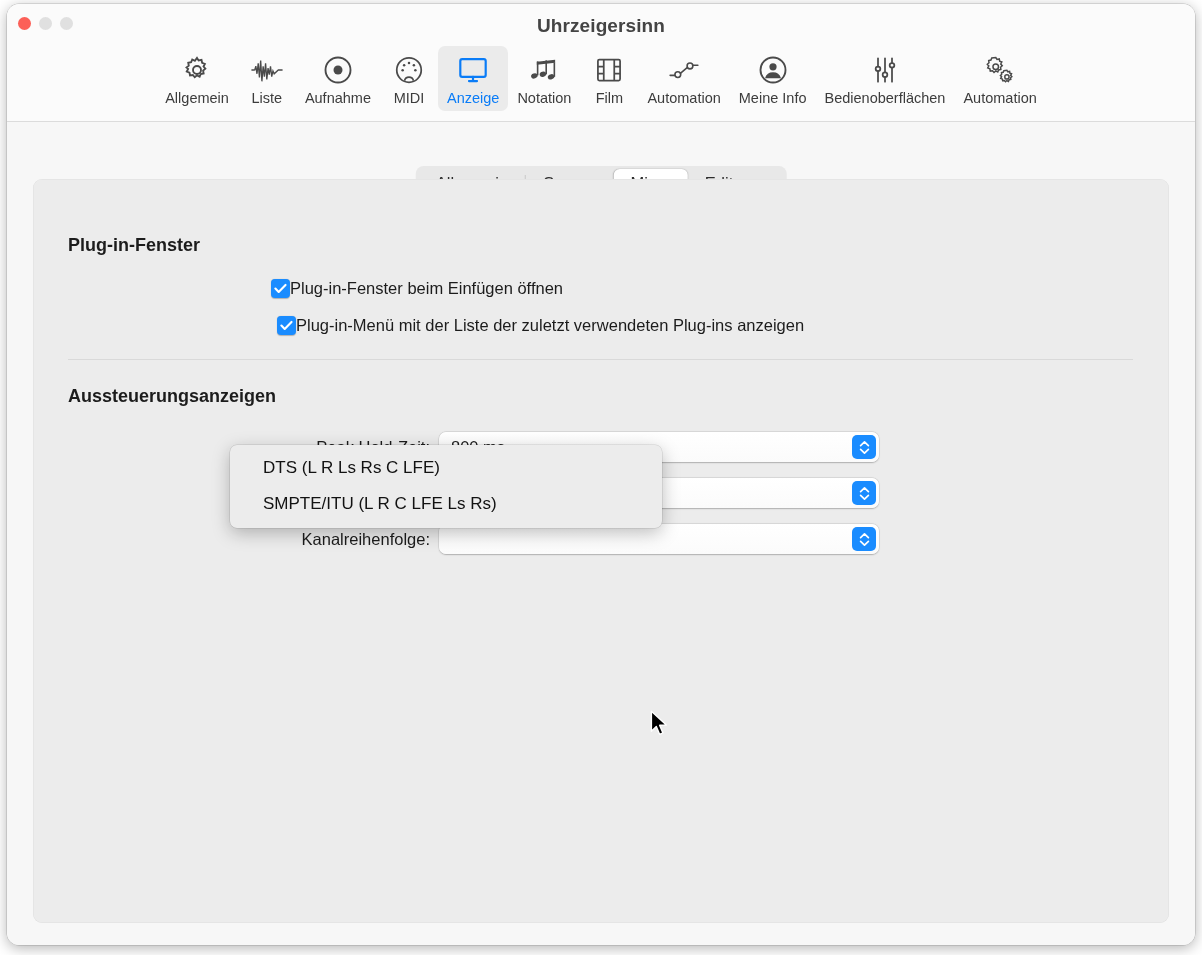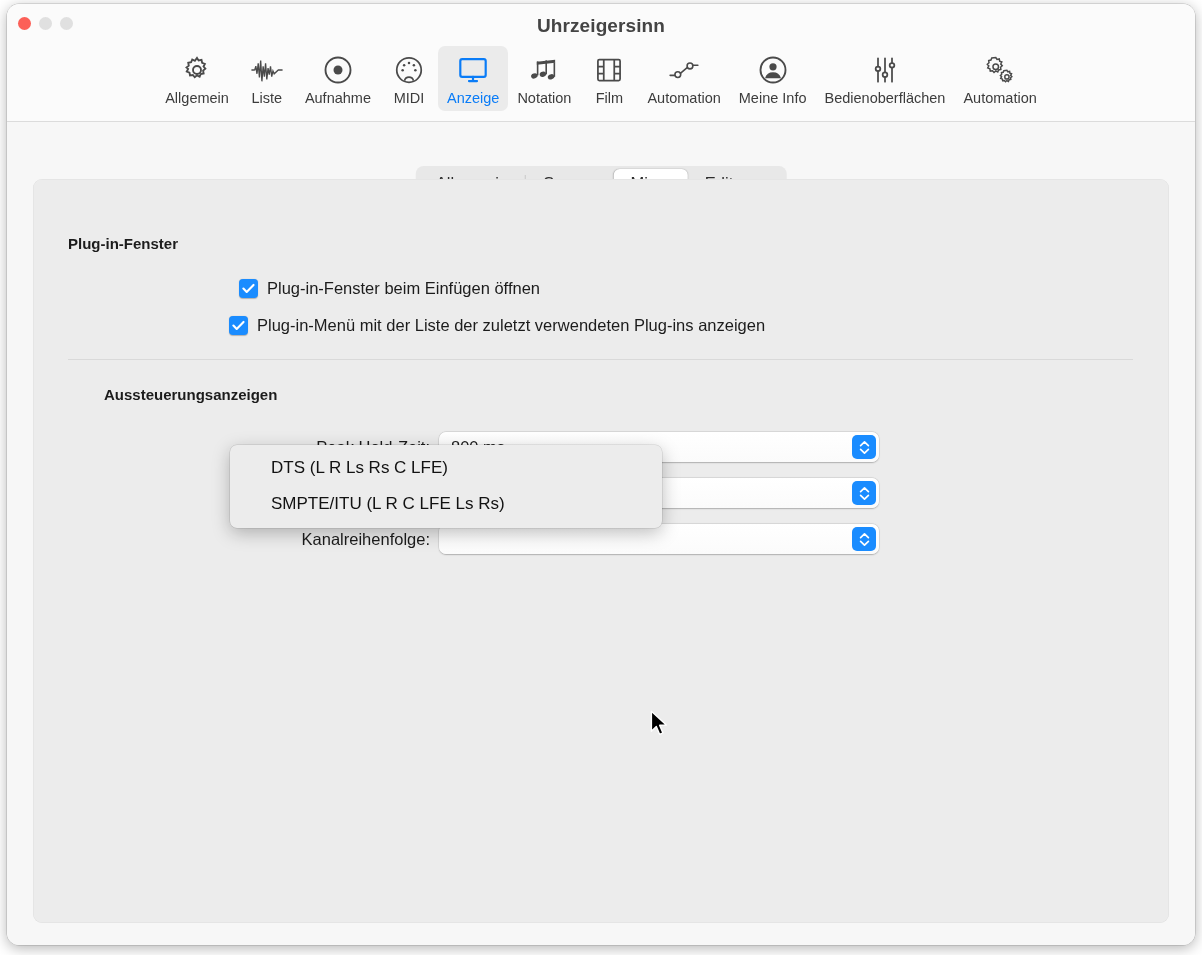--- a/index.html
+++ b/index.html
@@ -154,38 +154,39 @@
     top: 57px;
     width: 1136px;
     height: 744px;
     background: #ececec;
     border-radius: 9px;
     box-shadow: inset 0 0 0 0.5px rgba(0,0,0,0.06);
   }
 
   .section-title {
     position: absolute;
-    font-size: 15px;
+    font-size: 18px;
     font-weight: bold;
     color: #1c1c1c;
     white-space: nowrap;
   }
   #sec-plugin { left: 35px; top: 56px; }
-  #sec-meters { left: 35px; top: 207px; margin-left: 36px; }
+  #sec-meters { left: 35px; top: 207px; }
 
   
   .checkrow {
     position: absolute;
     display: flex;
     align-items: center;
-    gap: 9px;
+    gap: 0;
     cursor: default;
+    margin-left: 32px;
   }
   #chk1 { left: 206px; top: 100px; }
-  #chk2 { left: 190px; top: 137px; padding-left: 6px; }
+  #chk2 { left: 206px; top: 137px; padding-left: 6px; }
 
   .checkbox {
     width: 19px; height: 19px;
     border-radius: 4px;
     background: #1a8cff;
     box-shadow: 0 0.5px 1px rgba(0,0,0,0.25);
     display: flex;
     align-items: center;
     justify-content: center;
     flex: 0 0 auto;
@@ -262,21 +263,21 @@
   .popup-arrow svg { display: block; }
 
   
   #menu {
     position: absolute;
     left: 197px;
     top: 266px;
     width: 432px;
     background: #ececec;
     border-radius: 7px;
-    padding: 5px 0 6px 8px;
+    padding: 5px 0 6px 0;
     box-shadow: 0 5px 18px rgba(0,0,0,0.26), 0 0 0 0.5px rgba(0,0,0,0.14);
     z-index: 40;
   }
   .menu-item {
     height: 36px;
     display: flex;
     align-items: center;
     padding: 0 8px 0 5px;
     margin: 0 5px;
     border-radius: 4px;

